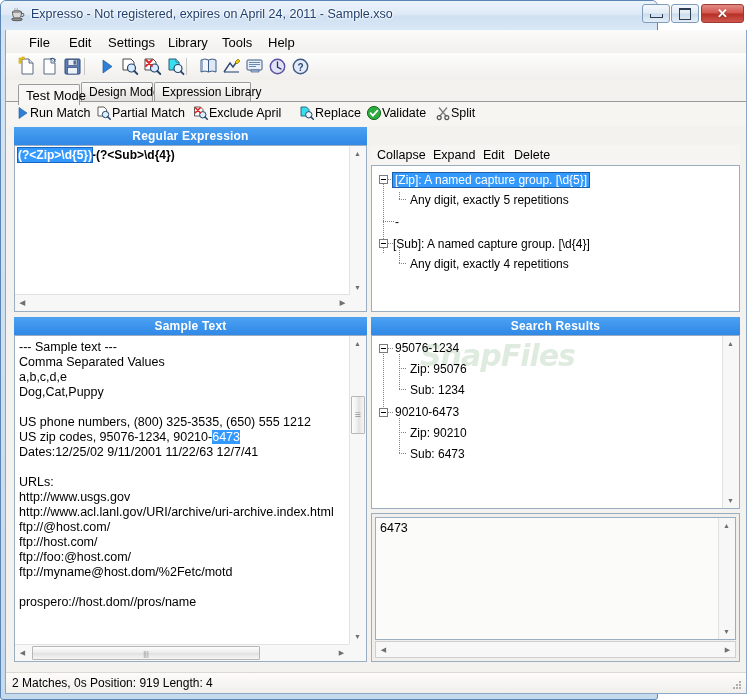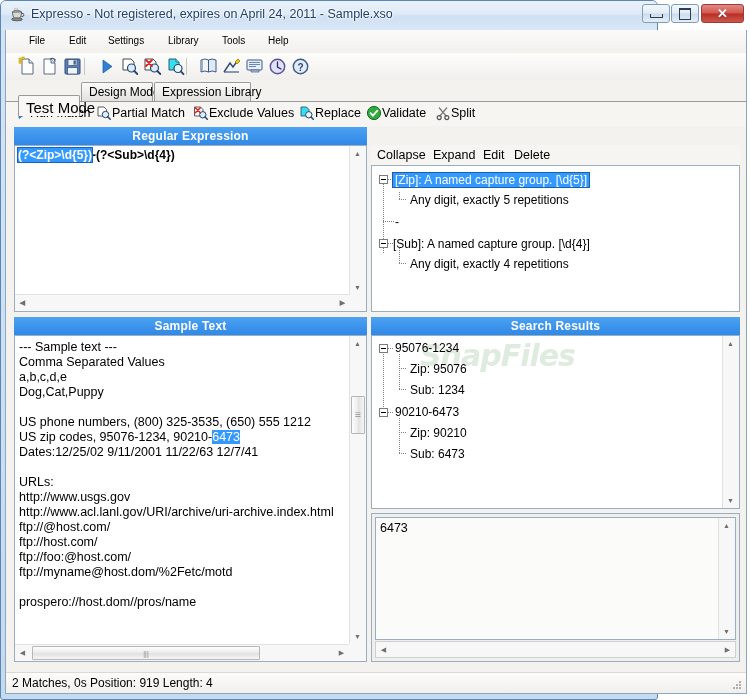--- a/index.html
+++ b/index.html
@@ -87,21 +87,21 @@
   }
 
   
   #menubar {
     position: absolute; left: 0; top: 0; right: 0; height: 23px;
     background: linear-gradient(to bottom, #fbfbfa, #f2f0ed);
     border-bottom: 1px solid #e3e0dc;
   }
   .menuitem {
     position: absolute; top: 4px;
-    font-size: 10px; color: #000;
+    font-size: 13px; color: #000;
     padding: 1px 5px;
     white-space: nowrap;
   }
 
   
   #toolbar {
     position: absolute; left: 0; top: 23px; right: 0; height: 27px;
     background: linear-gradient(to bottom, #fdfdfc, #f1efec);
     border-bottom: 1px solid #d8d5d0;
   }
@@ -125,25 +125,25 @@
     padding: 2px 7px 0 7px;
     font-size: 12px;
     border: 1px solid #9a9a9a;
     border-bottom: none;
     border-radius: 2px 2px 0 0;
     background: linear-gradient(to bottom, #fbfbfb, #e3e1dd);
     color: #000;
     white-space: nowrap;
   }
   .tab.active {
-    top: 15px; height: 21px;
+    top: 4px; height: 21px;
     padding-top: 3px;
     background: #f8f7f5;
     border-color: #9a9a9a;
-    font-size: 15px;
+    font-size: 13px;
     z-index: 5;
   }
   #tabpane {
     position: absolute; left: 0; top: 71px; right: 0; bottom: 21px;
     background: #f4f2ef;
     border-top: 1px solid #9a9a9a;
   }
 
   
   #actionbar {
@@ -470,21 +470,21 @@
           <path d="M11.8 11.8l2.4 2.4" stroke="#27436b" stroke-width="1.5" stroke-linecap="round"></path>
         </svg>
         <div class="action" style="left:106px">Partial Match</div>
 
         <svg class="action-ico" style="left:187px" viewBox="0 0 16 16">
           <path d="M1.5 2h6l2.5 2.5V11h-8.5z" fill="#ffffff" stroke="#4a4a4a" stroke-width=".9"></path>
           <circle cx="9.8" cy="9.8" r="3.2" fill="#ddf0ff" stroke="#27436b" stroke-width="1"></circle>
           <path d="M12 12l2.3 2.3" stroke="#27436b" stroke-width="1.5" stroke-linecap="round"></path>
           <path d="M2.3 2.8l5 5M7.3 2.8l-5 5" stroke="#d22" stroke-width="1.6" stroke-linecap="round"></path>
         </svg>
-        <div class="action" style="left:203px">Exclude Values</div>
+        <div class="action" style="left:203px">Exclude April</div>
 
         <svg class="action-ico" style="left:293px" viewBox="0 0 16 16">
           <path d="M2 2h5.5L10 4.5V11H2z" fill="#36dff0" stroke="#2c5a70" stroke-width=".9"></path>
           <circle cx="9.8" cy="9.8" r="3.2" fill="#e9faff" stroke="#27436b" stroke-width="1"></circle>
           <path d="M12 12l2.3 2.3" stroke="#27436b" stroke-width="1.5" stroke-linecap="round"></path>
         </svg>
         <div class="action" style="left:309px">Replace</div>
 
         <svg class="action-ico" style="left:360px" viewBox="0 0 16 16">
           <circle cx="8" cy="8" r="6.6" fill="#2faa3f" stroke="#1a6b26" stroke-width="1"></circle>

